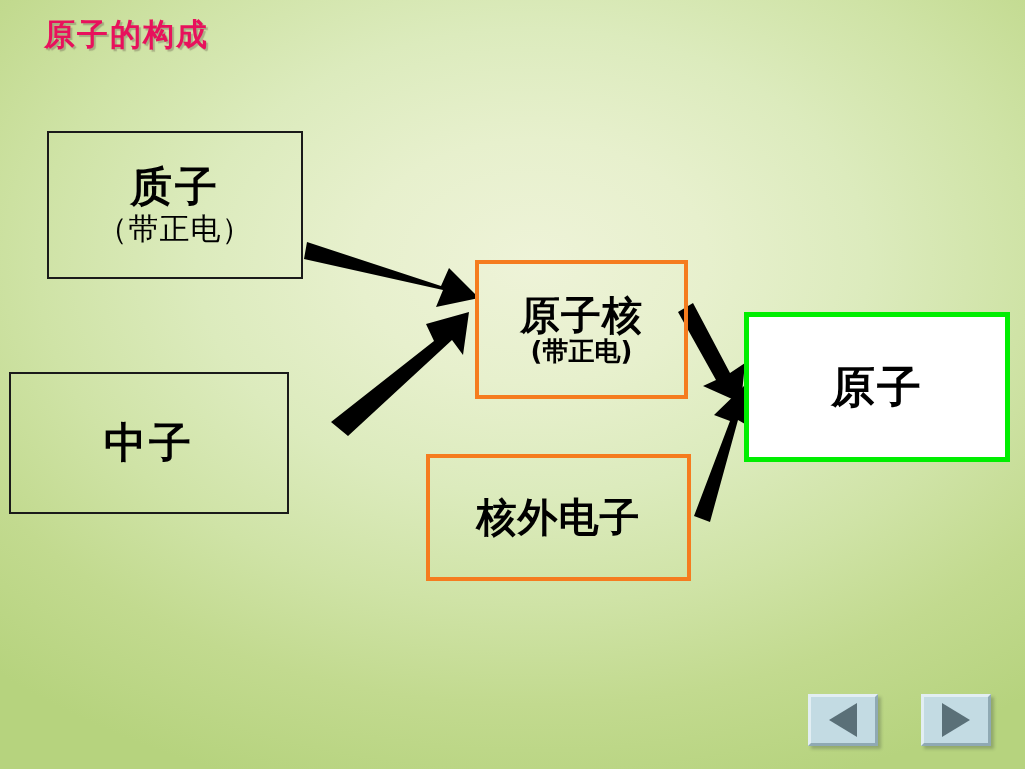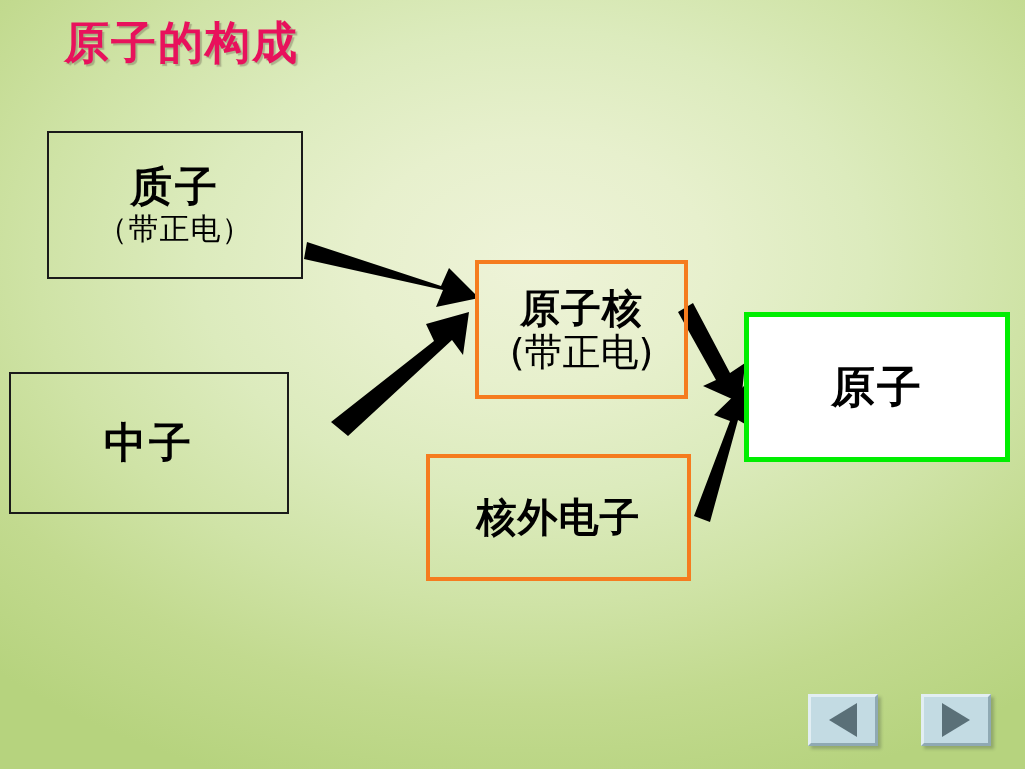--- a/index.html
+++ b/index.html
@@ -27,28 +27,27 @@
         #cfe3a6 62%,
         #c2da8f 80%,
         #b6d37e 100%);
   }
 
   
   #title {
     position: absolute;
     left: 44px;
     top: 16px;
-    font-size: 45px;
+    font-size: 31px;
     font-weight: bold;
     color: #e8115c;
     letter-spacing: 2px;
     text-shadow: 2px 2px 1px rgba(120,110,90,0.45);
     white-space: nowrap;
     line-height: 1.2;
-    margin-left: 20px;
   }
 
   
   .node {
     position: absolute;
     box-sizing: border-box;
     display: flex;
     flex-direction: column;
     align-items: center;
     justify-content: center;
@@ -84,22 +83,22 @@
   .node--orange {
     border: 4px solid #f57c1f;
     background: transparent;
     justify-content: center;
   }
   .node--orange .line1 {
     font-size: 40px;
     letter-spacing: 1px;
   }
   .node--orange .line2 {
-    font-size: 38px;
-    font-weight: normal;
+    font-size: 26px;
+    font-weight: bold;
     letter-spacing: 0px;
     margin-top: 2px;
   }
 
   
   .node--green {
     border: 5px solid #00ee00;
     background: #ffffff;
   }
   .node--green .line1 {

